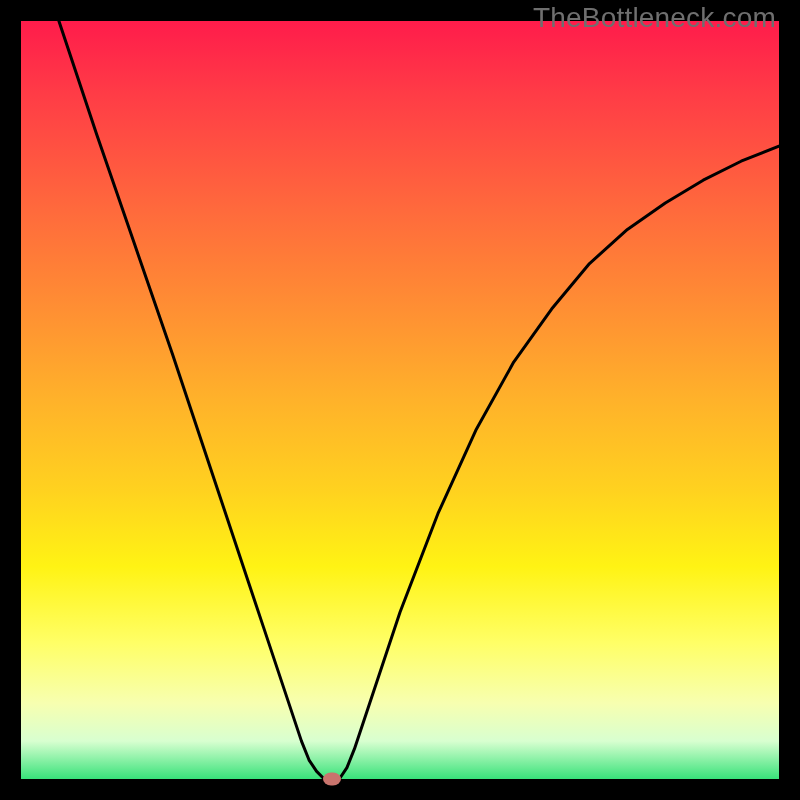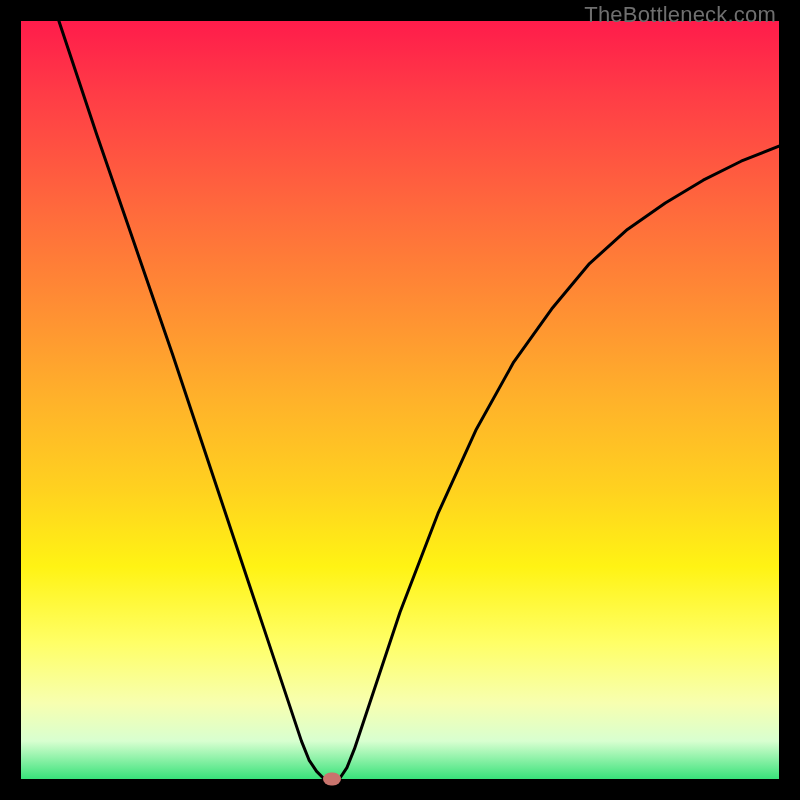--- a/index.html
+++ b/index.html
@@ -37,21 +37,21 @@
       #f7ffb0 90%,
       #d8ffd0 95%,
       #38e27a 100%
     );
   }
   .watermark {
     position: absolute;
     top: 2px;
     right: 24px;
     color: #6f6f6f;
-    font-size: 22px;
+    font-size: 28px;
     letter-spacing: 0.2px;
     font-weight: 400;
     user-select: none;
   }
   svg.curve {
     position: absolute;
     left: 21px;
     top: 21px;
     width: 758px;
     height: 758px;

